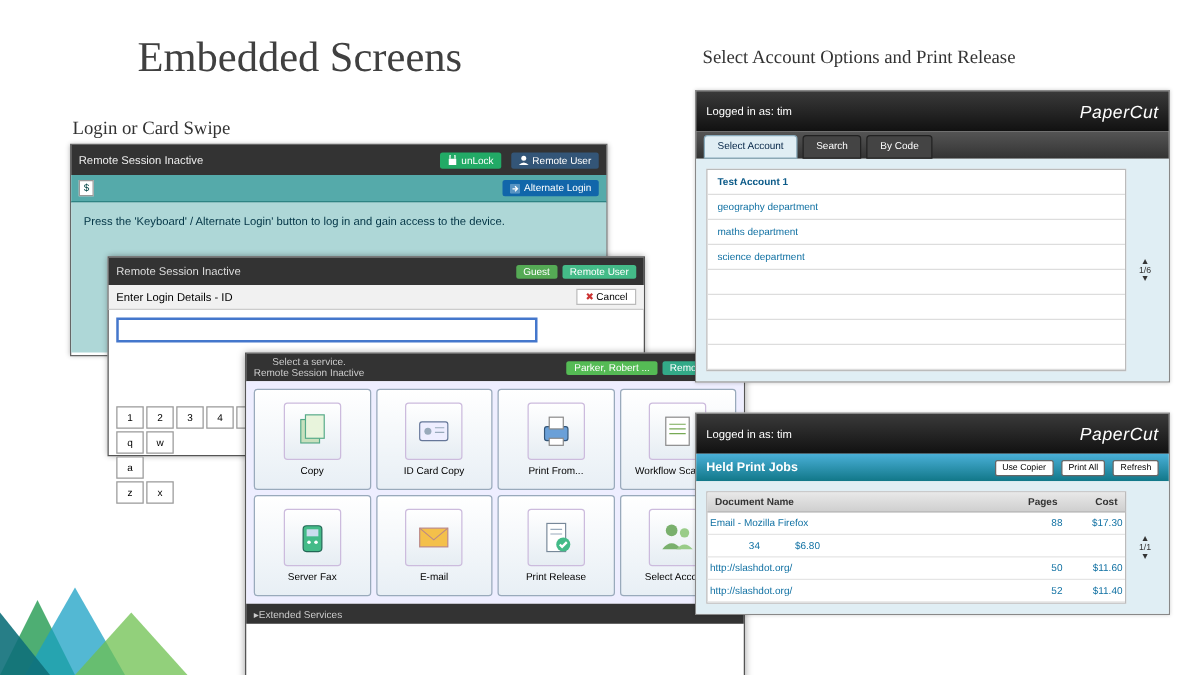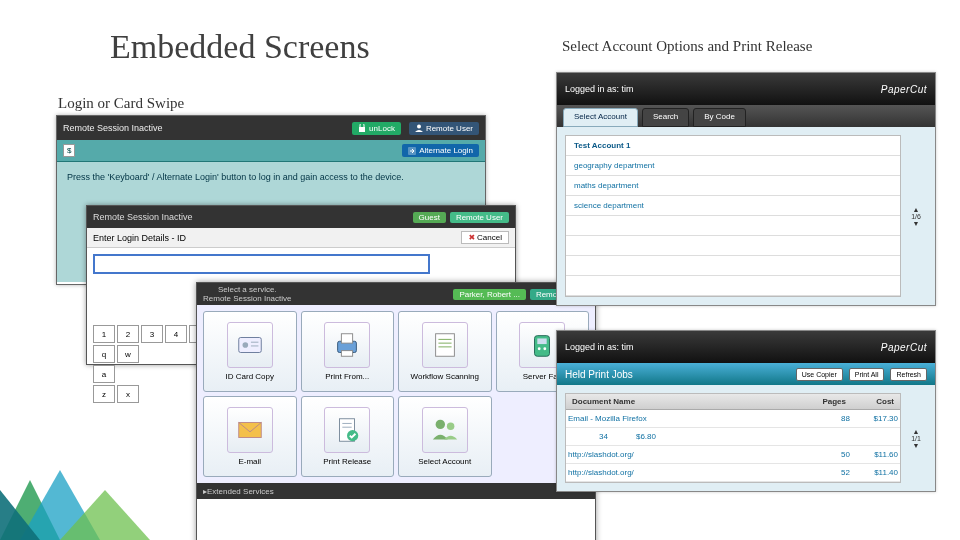--- a/index.html
+++ b/index.html
@@ -43,34 +43,34 @@
   .s3-badge { margin-left:auto; background:#5b5; color:#fff; font-size:8px; padding:1px 6px; border-radius:2px; margin-right:4px; }
   .s3-badge2 { background:#3a8; color:#fff; font-size:8px; padding:1px 6px; border-radius:2px; }
   .s3-grid { display:grid; grid-template-columns:repeat(4,1fr); grid-template-rows:1fr 1fr; gap:4px; padding:6px; height:178px; background:#eef; }
   .tile { background:linear-gradient(#fff,#e8eff5); border:1px solid #9ab; border-radius:3px; display:flex; flex-direction:column; align-items:center; justify-content:center; font-size:8px; position:relative; cursor:pointer; }
   .tile-icon-area { width:46px; height:46px; border:1px solid #cbd; border-radius:3px; background:linear-gradient(#fff,#e6edf3); display:flex; align-items:center; justify-content:center; margin-bottom:4px; }
   .s3-ext { height:16px; background:#333; color:#ccc; font-size:8px; display:flex; align-items:center; padding:0 6px; }
 
   
   .panel { width:380px; border:1px solid #888; background:#fff; margin-bottom:24px; box-shadow:0 0 3px rgba(0,0,0,.2); }
   .p-top { height:32px; background:linear-gradient(#3a3a3a,#111); color:#fff; font-size:9px; display:flex; align-items:center; padding:0 8px; }
-  .p-logo { margin-left:auto; font-size:10px; font-style:italic; letter-spacing:.5px; }
+  .p-logo { margin-left:auto; font-size:14px; font-style:italic; letter-spacing:.5px; }
   .p-tabs { height:22px; background:linear-gradient(#555,#333); display:flex; gap:4px; padding:3px 6px 0; }
   .p-tab { font-size:8px; color:#fff; padding:3px 10px; background:#444; border-radius:3px 3px 0 0; border:1px solid #222; cursor:pointer; }
   .p-tab.active { background:#e0eef4; color:#024; border:1px solid #8ab; }
   .p-body { background:#e0eef4; padding:8px; }
   .acct-list { background:#fff; border:1px solid #bbb; font-size:8px; }
   .acct-item { padding:5px 8px; border-bottom:1px solid #ddd; color:#1171a3; cursor:pointer; }
   .acct-item.bold { font-weight:bold; color:#0b5a88; }
   .scroll-ind { width:22px; font-size:7px; text-align:center; color:#333; align-self:center; }
   .p-body-flex { display:flex; gap:4px; }
   .list-flex { flex:1; }
 
   .p2-header { height:22px; background:linear-gradient(#4ab0d8,#178); display:flex; align-items:center; padding:0 8px; gap:6px; }
-  .p2-title { font-size:10px; color:#fff; font-weight:normal; }
+  .p2-title { font-size:10px; color:#fff; font-weight:bold; }
   .p2-btn { margin-left:auto; }
   .mini-btn { background:#fff; border:1px solid #666; font-size:7px; padding:2px 5px; border-radius:2px; cursor:pointer; }
   .jobs-table { background:#fff; border:1px solid #bbb; font-size:8px; }
   .jobs-head { background:linear-gradient(#e8e8e8,#cfcfcf); display:flex; padding:3px 6px; font-weight:bold; color:#333; border-bottom:1px solid #aaa; }
   .jobs-row { display:flex; padding:4px 2px; border-bottom:1px solid #e5e5e5; color:#1171a3; cursor:pointer; }
   .col-doc { flex: 1 1 auto; }
   .col-pages { width:40px; text-align:right; }
   .col-cost { width:48px; text-align:right; }
 
   
@@ -167,20 +167,29 @@
   </div>
 
   <div class="shot3">
     <div class="s3-top">
       <span style="white-space:pre-line">Select a service.
 Remote Session Inactive</span>
       <span class="s3-badge">Parker, Robert ...</span>
       <span class="s3-badge2">Remote User</span>
     </div>
     <div class="s3-grid" id="s3grid">
+        <div class="tile">
+          <div class="tile-icon-area">
+            <svg class="ico" viewBox="0 0 32 32">
+              <rect x="6" y="6" width="16" height="20" fill="#c8e0bd" stroke="#5a8"></rect>
+              <rect x="10" y="2" width="16" height="20" fill="#e8f4dc" stroke="#5a8"></rect>
+            </svg>
+          </div>
+          <span>Copy</span>
+        </div>
         <div class="tile">
           <div class="tile-icon-area">
             <svg class="ico" viewBox="0 0 32 32">
               <rect x="4" y="8" width="24" height="16" rx="2" fill="#eef" stroke="#679"></rect>
               <circle cx="11" cy="16" r="3" fill="#9ab"></circle>
               <line x1="17" y1="13" x2="25" y2="13" stroke="#9ab"></line>
               <line x1="17" y1="17" x2="25" y2="17" stroke="#9ab"></line>
             </svg>
           </div>
           <span>ID Card Copy</span>

